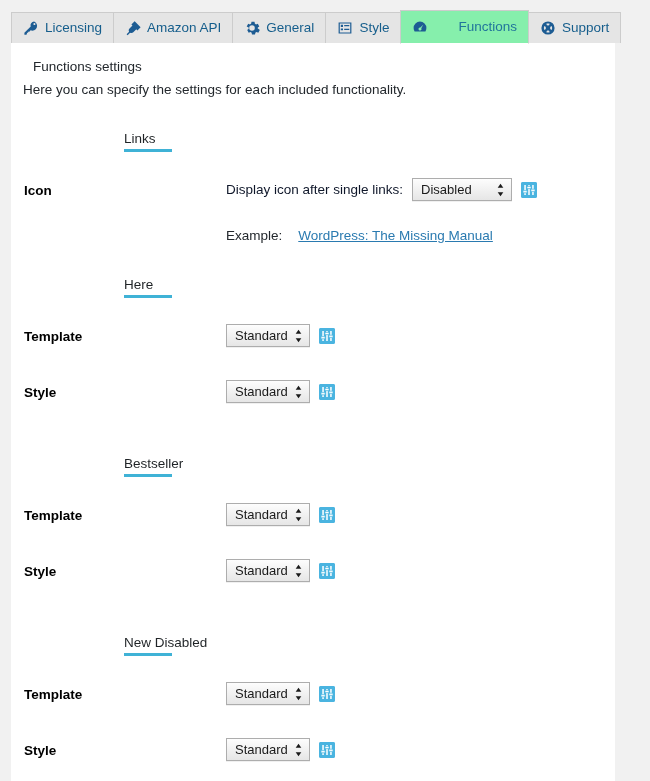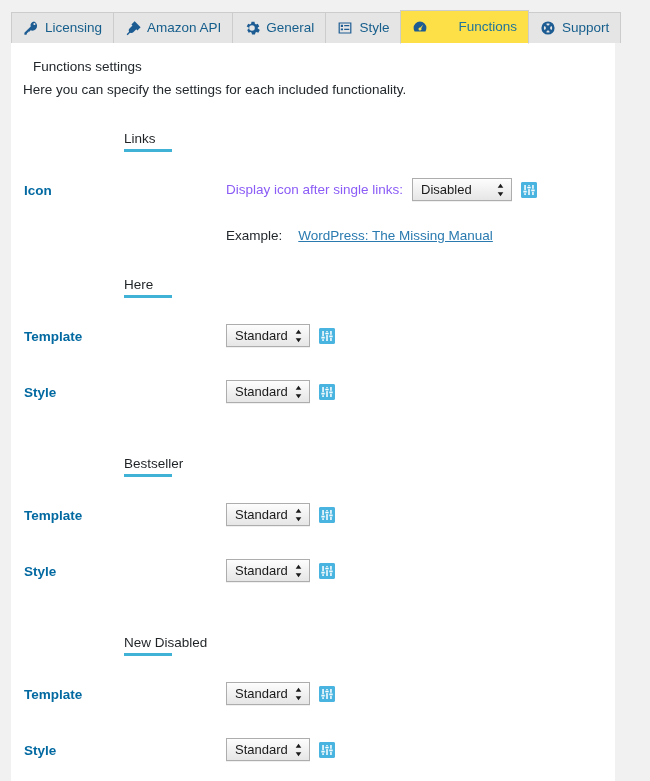--- a/index.html
+++ b/index.html
@@ -46,21 +46,21 @@
     border-bottom: none;
     margin-right: -1px;
     color: #0a4b78;
     font-size: 13.5px;
     line-height: 1;
     text-decoration: none;
     white-space: nowrap;
     cursor: pointer;
   }
   .tab.active {
-    background: #fde047;
+    background: #86efac;
     height: 34px;
     color: #23282d;
     border-bottom: 1px solid #ffffff;
     margin-bottom: -1px;
     z-index: 3;
     gap: 30px;
   }
   .tab .ticon {
     display: inline-block;
     width: 16px;
@@ -129,33 +129,33 @@
     min-height: 42px;
     margin-bottom: 14px;
   }
   .row-label {
     width: 215px;
     flex: 0 0 215px;
     padding-left: 13px;
     box-sizing: border-box;
     font-size: 13.5px;
     font-weight: bold;
-    color: #0369a1;
+    color: #000000;
     line-height: 22px;
     padding-top: 2px;
   }
   .row-field {
     display: flex;
     align-items: center;
     gap: 9px;
     flex: 1 1 auto;
   }
   .inline-label {
     font-size: 13.5px;
-    color: #8b5cf6;
+    color: #0f172a;
     line-height: 22px;
   }
 
   
   .sel {
     position: relative;
     display: inline-block;
     height: 23px;
     box-sizing: border-box;
     border: 1px solid #adadad;

